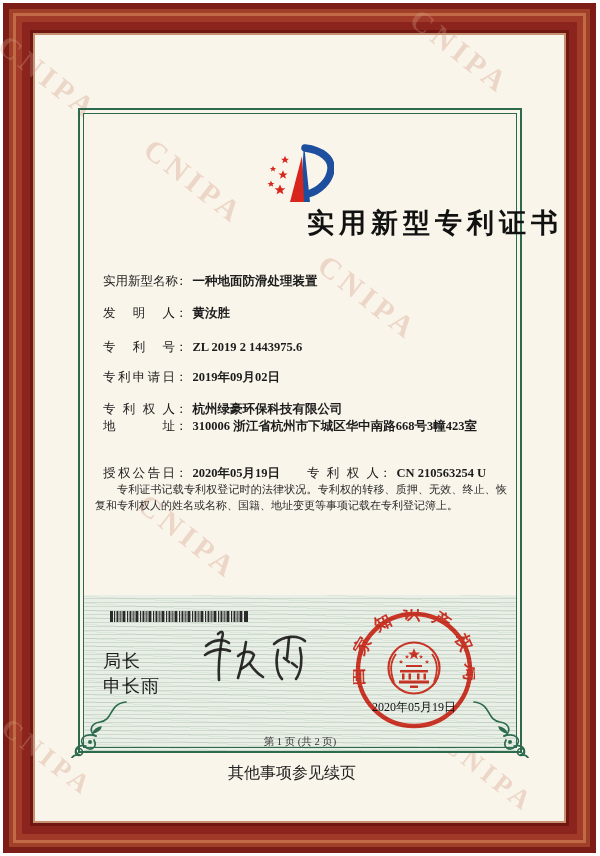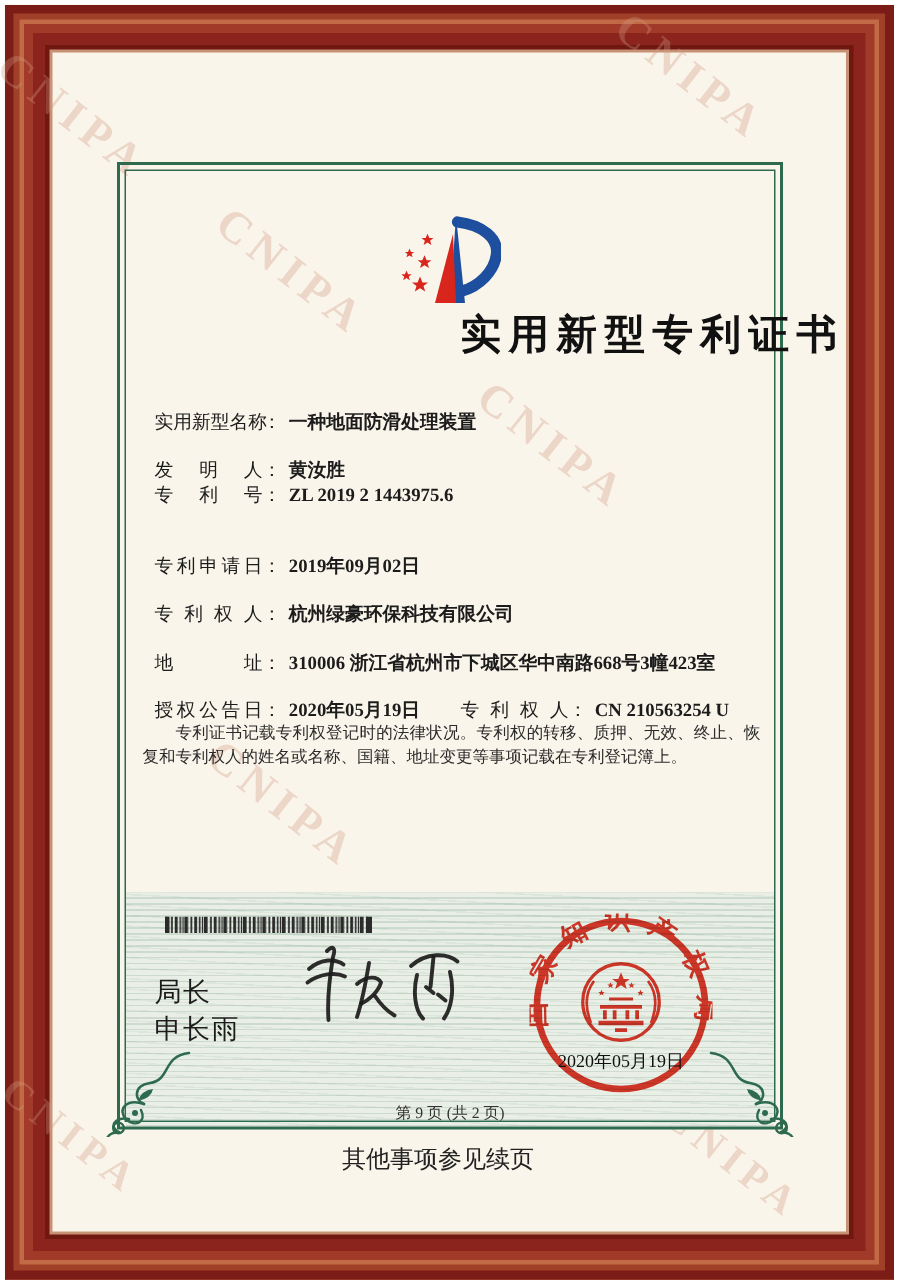--- a/index.html
+++ b/index.html
@@ -105,30 +105,30 @@
   </svg>
 
   <div class="txt title">实用新型专利证书</div>
 
   <div class="frow" style="top:273px">
     <span class="flabel">实用新型名称</span><span>：</span><span class="fvalue">一种地面防滑处理装置</span>
   </div>
   <div class="frow" style="top:305px">
     <span class="flabel">发明人</span><span>：</span><span class="fvalue">黄汝胜</span>
   </div>
-  <div class="frow" style="top:322px">
+  <div class="frow" style="top:339px">
     <span class="flabel">专利号</span><span>：</span><span class="fvalue">ZL 2019 2 1443975.6</span>
   </div>
   <div class="frow" style="top:369px">
     <span class="flabel">专利申请日</span><span>：</span><span class="fvalue">2019年09月02日</span>
   </div>
   <div class="frow" style="top:401px">
     <span class="flabel">专利权人</span><span>：</span><span class="fvalue">杭州绿豪环保科技有限公司</span>
   </div>
-  <div class="frow" style="top:434px">
+  <div class="frow" style="top:418px">
     <span class="flabel">地址</span><span>：</span><span class="fvalue">310006 浙江省杭州市下城区华中南路668号3幢423室</span>
   </div>
   <div class="frow" style="top:465px;width:413px">
     <span class="flabel">授权公告日</span><span>：</span><span class="fvalue">2020年05月19日</span>
     <span class="fgroup2">
       <span class="flabel">专利权人</span><span>：</span><span class="fvalue">CN 210563254 U</span>
     </span>
   </div>
 
   <div class="paras">
@@ -200,16 +200,16 @@
   </svg>
   <svg class="abs" style="left:472px;top:696px;transform:scaleX(-1)" width="72" height="62" viewBox="0 0 72 62">
     <path class="flr" d="M70,6 C52,8 58,24 44,26 C32,28 34,38 40,40"></path>
     <path class="flr" d="M40,40 C28,36 22,44 28,50 C34,56 42,52 38,44"></path>
     <path class="flr" d="M30,50 C20,48 16,56 24,59 C15,58 12,66 20,68"></path>
     <circle class="green-f" cx="34" cy="46" r="2"></circle>
     <circle class="flr" cx="23" cy="56" r="3.5"></circle>
     <path class="green-f" d="M46,30 q-8,1 -10,8 q9,-2 10,-8"></path>
   </svg>
 
-  <div class="txt pageinfo">第 9 页 (共 2 页)</div>
+  <div class="txt pageinfo">第 1 页 (共 2 页)</div>
   <div class="txt footnote">其他事项参见续页</div>
 
 </div>
 
 </body></html>

